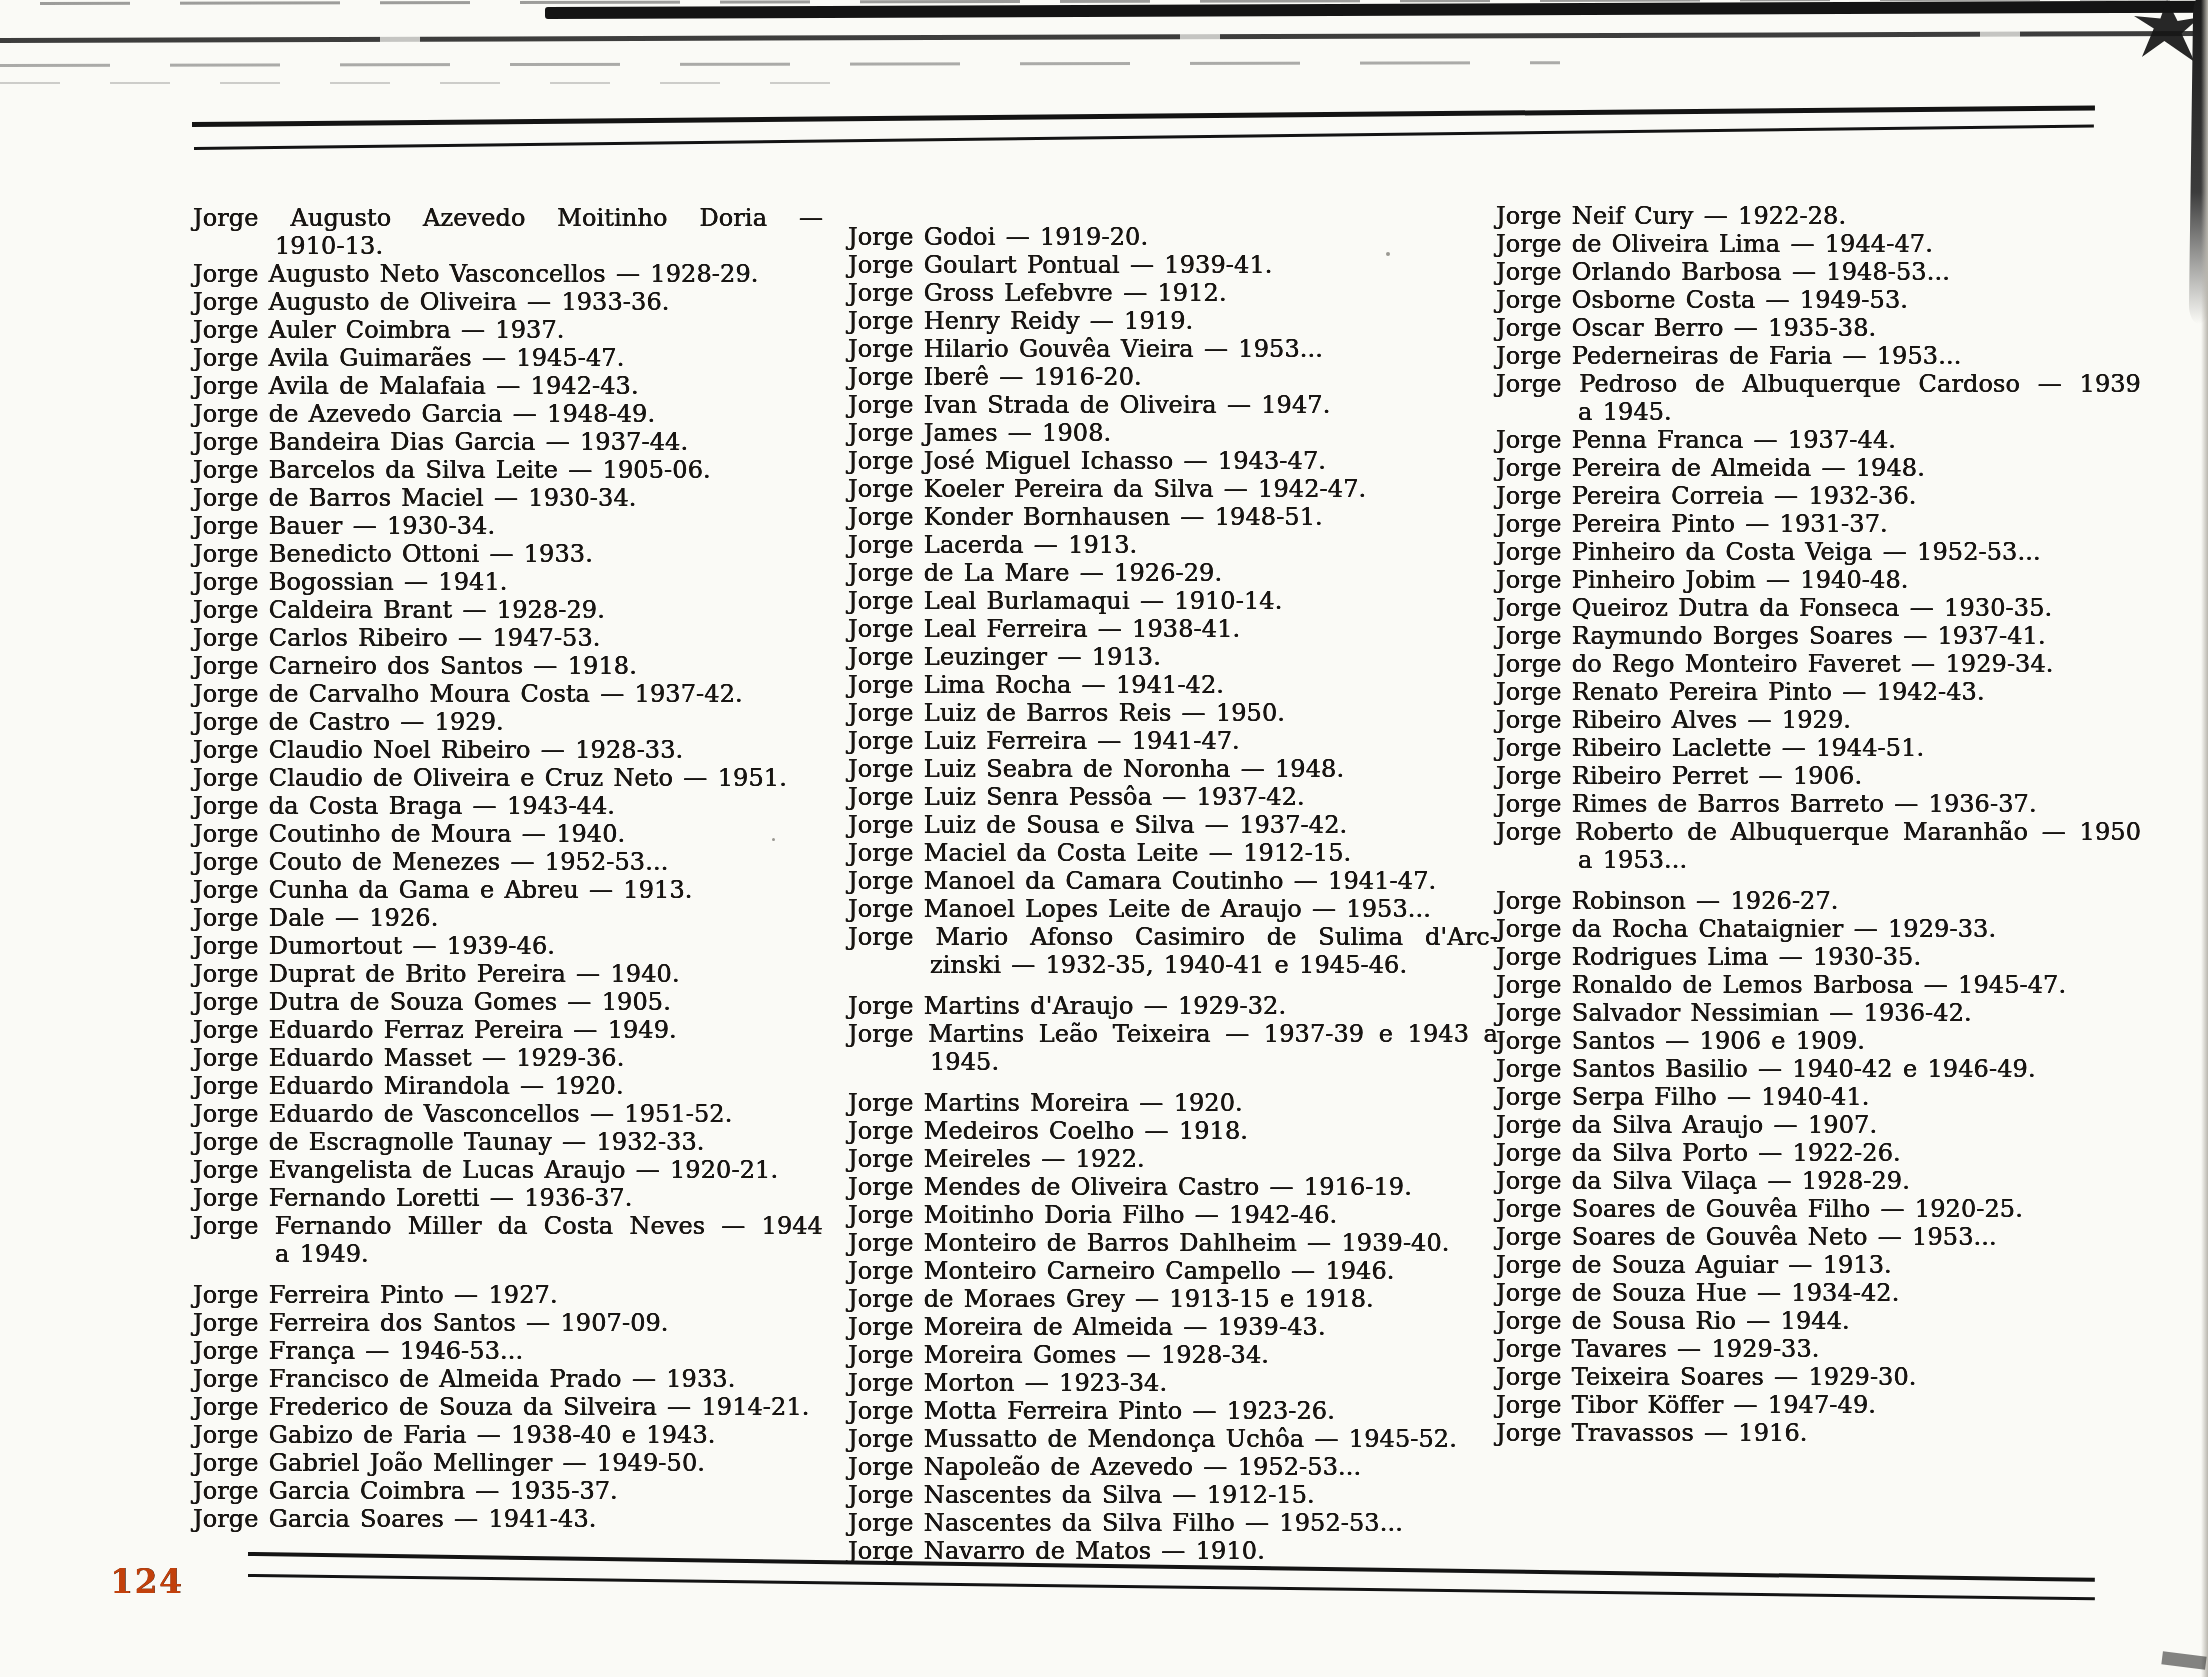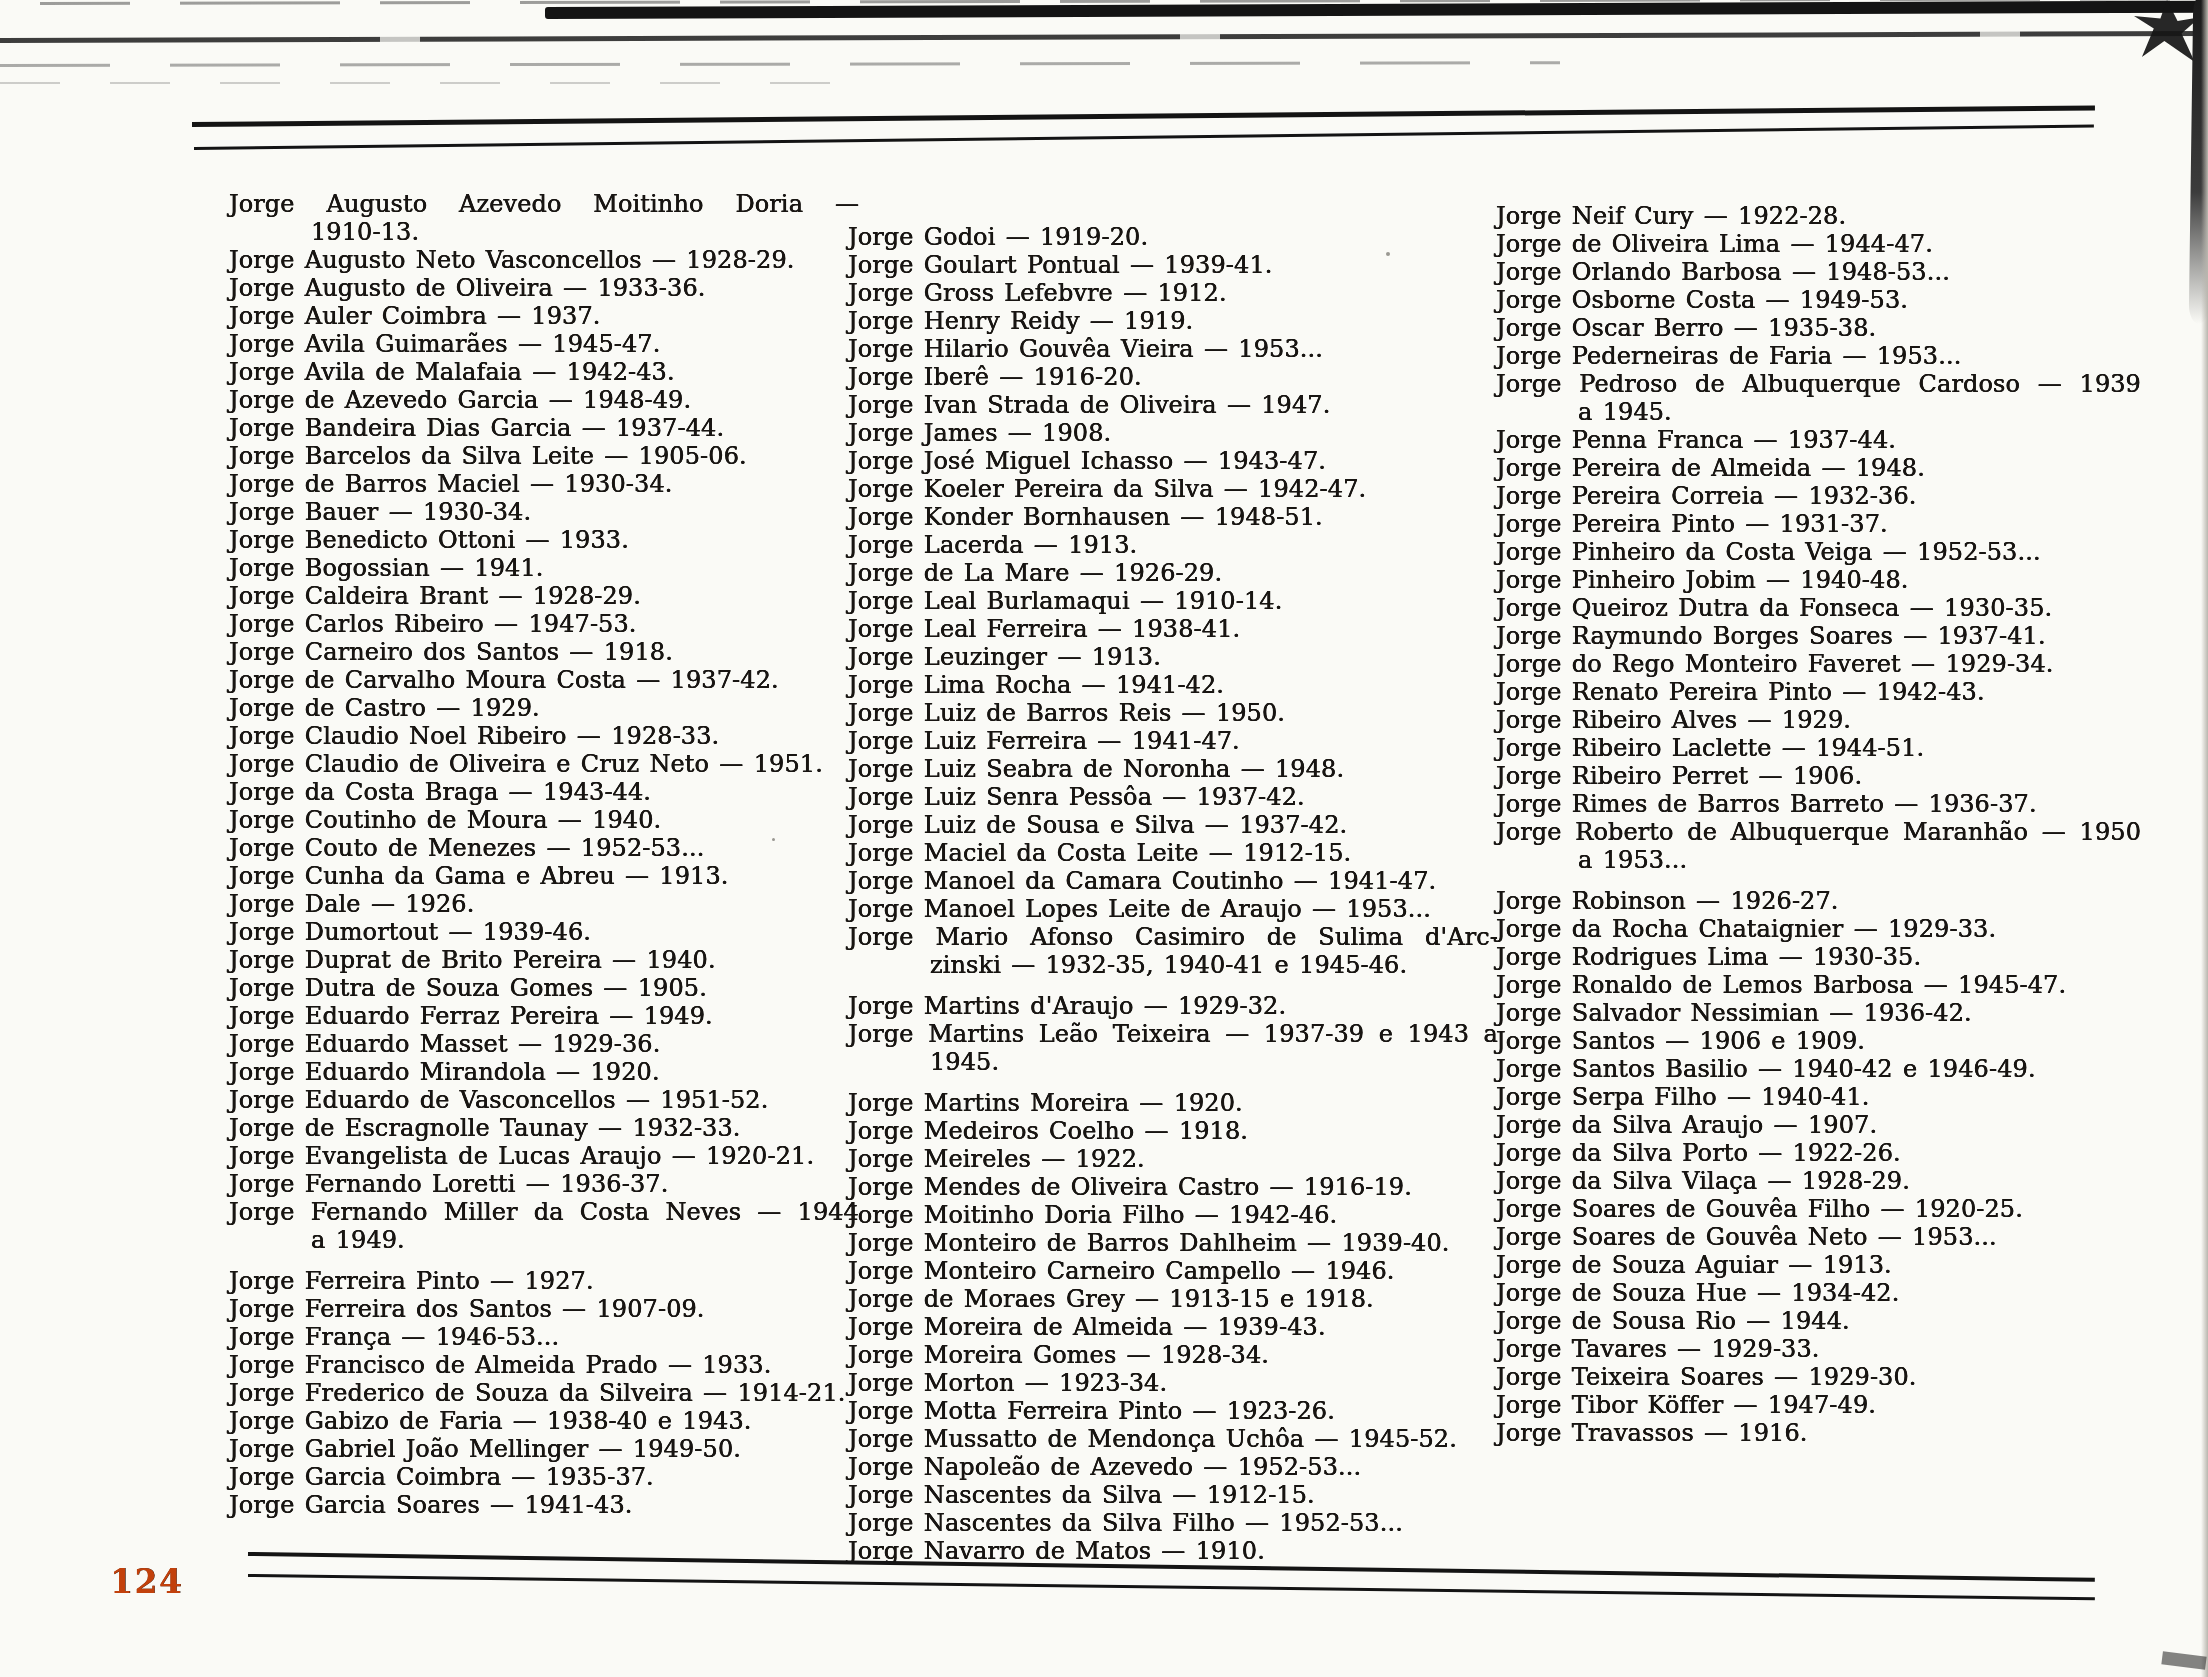--- a/index.html
+++ b/index.html
@@ -30,21 +30,21 @@
     transform:rotate(.8deg);border-radius:45% 45% 50% 50%/6%;}
   .speck{position:absolute;background:#4a473f;border-radius:50%;opacity:.55;}
   
   .rule{position:absolute;background:#141414;transform-origin:left center;}
   .hr-top-a{left:192px;top:122px;width:1903px;height:5px;transform:rotate(-0.5deg);}
   .hr-top-b{left:194px;top:147px;width:1900px;height:3px;transform:rotate(-0.68deg);}
   .hr-bot-a{left:248px;top:1552px;width:1847px;height:4px;transform:rotate(0.8deg);}
   .hr-bot-b{left:248px;top:1574px;width:1847px;height:3px;transform:rotate(0.72deg);}
   
   .col{position:absolute;}
-  .col-1{left:193px;top:190px;width:630px;margin-left:36px;}
+  .col-1{left:193px;top:204px;width:630px;}
   .col-2{left:848px;top:223px;width:650px;}
   .col-3{left:1496px;top:202px;width:645px;}
   .entry{
     font-size:24px;line-height:28px;font-weight:500;
     text-align:justify;word-spacing:2.5px;letter-spacing:.1px;
     padding-left:95px;text-indent:-95px;
     text-shadow:0.25px 0 0 #1b1815,-0.25px 0 0 #1b1815;
   }
   .entry.multi{padding-left:0;text-indent:0;}
   .entry .l1{display:block;text-align:justify;text-align-last:justify;}

